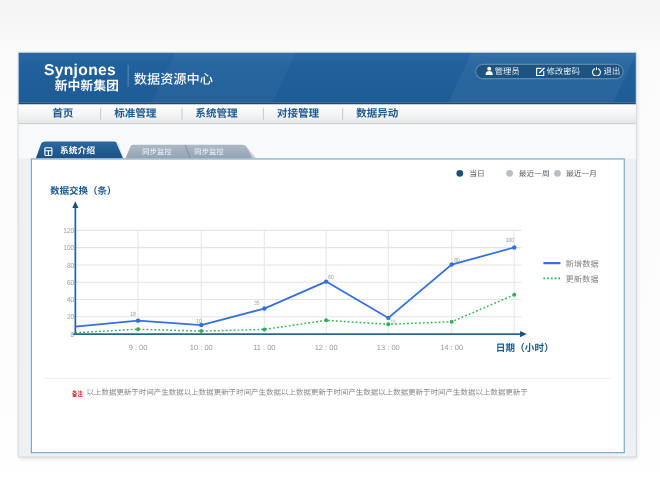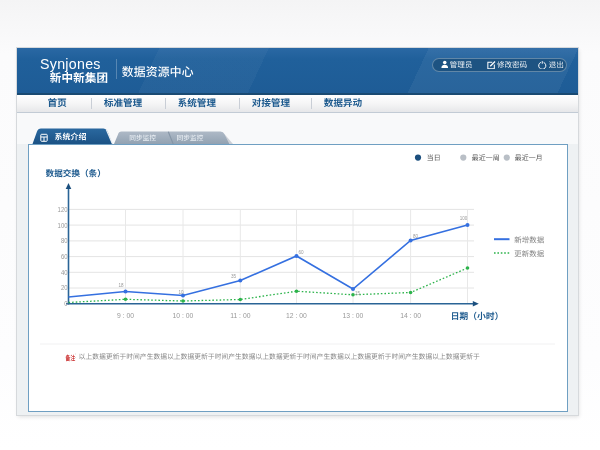--- a/index.html
+++ b/index.html
@@ -7,21 +7,21 @@
  background:linear-gradient(180deg,#f4f4f5 0%,#fbfbfc 12%,#fdfdfe 80%,#ffffff 100%);}
 .abs{position:absolute;}
 </style></head><body>
 <div class="abs" id="win" style="left:17px;top:48px;width:561px;height:367px;background:#eef1f3;box-shadow:0 0 0 1px #d6d9dc,1px 2px 4px rgba(0,0,0,.12);"></div>
 <div class="abs" style="left:17px;top:48px;width:561px;height:45px;
 background:linear-gradient(180deg,#2a68a4 0%,#20609b 25%,#1e5c96 100%);overflow:hidden;">
 <div class="abs" style="left:240px;top:-60px;width:420px;height:170px;background:linear-gradient(115deg,rgba(255,255,255,0) 40%,rgba(255,255,255,.05) 40%,rgba(255,255,255,.05) 70%,rgba(255,255,255,0) 70%);"></div>
 <div class="abs" style="left:-40px;top:-40px;width:300px;height:140px;background:linear-gradient(115deg,rgba(255,255,255,0) 55%,rgba(255,255,255,.035) 55%,rgba(255,255,255,.035) 85%,rgba(255,255,255,0) 85%);"></div>
 </div>
 <div class="abs" style="left:17px;top:93px;width:561px;height:2px;background:#1a4a72;"></div>
-<div class="abs" style="left:40px;top:55.5px;width:70px;height:14px;color:#fff;font-size:14.2px;font-weight:normal;letter-spacing:.3px;font-family:'Liberation Sans',sans-serif;">Synjones</div>
+<div class="abs" style="left:40px;top:55.5px;width:70px;height:14px;color:#fff;font-size:14.2px;font-weight:bold;letter-spacing:.3px;font-family:'Liberation Sans',sans-serif;">Synjones</div>
 <svg style="position:absolute;left:49.6px;top:72.1px;overflow:visible" width="57.3" height="11.1" viewBox="0.30 -10.00 57.34 11.06">
     <path fill="#ffffff" d="M1.3 -2.6C1.1 -2.0 0.7 -1.3 0.3 -0.9C0.6 -0.7 1.0 -0.4 1.2 -0.2C1.7 -0.7 2.1 -1.6 2.4 -2.4ZM4.1 -2.2C4.5 -1.7 4.9 -0.9 5.1 -0.5L6.0 -1.1C5.9 -0.7 5.7 -0.3 5.5 0.1C5.8 0.2 6.3 0.7 6.6 0.9C7.6 -0.6 7.7 -3.0 7.7 -4.7V-4.8H8.9V1.0H10.2V-4.8H11.3V-6.1H7.7V-7.9C8.9 -8.1 10.1 -8.4 11.1 -8.8L10.0 -9.8C9.1 -9.4 7.7 -9.1 6.4 -8.8V-4.7C6.4 -3.6 6.4 -2.2 6.0 -1.1C5.8 -1.5 5.4 -2.2 5.1 -2.7ZM2.4 -7.6H4.1C4.0 -7.2 3.8 -6.6 3.6 -6.2H2.2L2.8 -6.3C2.7 -6.7 2.6 -7.2 2.4 -7.6ZM2.3 -9.7C2.4 -9.4 2.5 -9.1 2.6 -8.8H0.6V-7.6H2.2L1.2 -7.4C1.4 -7.0 1.5 -6.5 1.6 -6.2H0.4V-5.0H2.7V-4.1H0.5V-2.9H2.7V-0.4C2.7 -0.3 2.6 -0.3 2.5 -0.3C2.4 -0.3 2.0 -0.3 1.7 -0.3C1.8 0.0 2.0 0.5 2.0 0.8C2.7 0.8 3.1 0.8 3.5 0.6C3.8 0.4 3.9 0.1 3.9 -0.4V-2.9H5.9V-4.1H3.9V-5.0H6.1V-6.2H4.9C5.0 -6.5 5.2 -7.0 5.4 -7.5L4.4 -7.6H5.9V-8.8H4.0C3.9 -9.2 3.7 -9.6 3.5 -10.0Z M16.8 -9.9V-7.9H12.7V-2.0H14.1V-2.6H16.8V1.0H18.3V-2.6H20.9V-2.0H22.4V-7.9H18.3V-9.9ZM14.1 -4.0V-6.5H16.8V-4.0ZM20.9 -4.0H18.3V-6.5H20.9Z M24.7 -2.6C24.5 -2.0 24.1 -1.3 23.7 -0.9C24.0 -0.7 24.4 -0.4 24.6 -0.2C25.1 -0.7 25.5 -1.6 25.8 -2.4ZM27.5 -2.2C27.9 -1.7 28.3 -0.9 28.5 -0.5L29.4 -1.1C29.3 -0.7 29.1 -0.3 28.9 0.1C29.2 0.2 29.7 0.7 30.0 0.9C31.0 -0.6 31.1 -3.0 31.1 -4.7V-4.8H32.3V1.0H33.6V-4.8H34.7V-6.1H31.1V-7.9C32.3 -8.1 33.5 -8.4 34.5 -8.8L33.4 -9.8C32.5 -9.4 31.1 -9.1 29.8 -8.8V-4.7C29.8 -3.6 29.8 -2.2 29.4 -1.1C29.2 -1.5 28.8 -2.2 28.5 -2.7ZM25.8 -7.6H27.5C27.4 -7.2 27.2 -6.6 27.0 -6.2H25.6L26.2 -6.3C26.1 -6.7 26.0 -7.2 25.8 -7.6ZM25.7 -9.7C25.8 -9.4 25.9 -9.1 26.0 -8.8H24.0V-7.6H25.6L24.6 -7.4C24.8 -7.0 24.9 -6.5 25.0 -6.2H23.8V-5.0H26.1V-4.1H23.9V-2.9H26.1V-0.4C26.1 -0.3 26.0 -0.3 25.9 -0.3C25.8 -0.3 25.4 -0.3 25.1 -0.3C25.2 0.0 25.4 0.5 25.4 0.8C26.1 0.8 26.5 0.8 26.9 0.6C27.2 0.4 27.3 0.1 27.3 -0.4V-2.9H29.3V-4.1H27.3V-5.0H29.5V-6.2H28.3C28.4 -6.5 28.6 -7.0 28.8 -7.5L27.8 -7.6H29.3V-8.8H27.4C27.3 -9.2 27.1 -9.6 26.9 -10.0Z M40.2 -3.3V-2.7H35.7V-1.5H39.0C37.9 -0.9 36.6 -0.5 35.3 -0.2C35.6 0.1 36.0 0.6 36.2 1.0C37.5 0.6 39.1 -0.1 40.2 -1.0V1.0H41.6V-1.0C42.8 -0.2 44.3 0.5 45.6 0.9C45.8 0.6 46.2 0.1 46.5 -0.2C45.3 -0.5 43.9 -1.0 42.9 -1.5H46.2V-2.7H41.6V-3.3ZM40.7 -6.3V-5.9H38.4V-6.3ZM40.5 -9.7C40.7 -9.4 40.8 -9.1 40.9 -8.8H39.0C39.2 -9.1 39.4 -9.4 39.6 -9.7L38.1 -10.0C37.6 -9.0 36.6 -7.7 35.3 -6.8C35.7 -6.6 36.1 -6.2 36.3 -5.9C36.6 -6.1 36.8 -6.2 37.0 -6.4V-3.1H38.4V-3.4H45.9V-4.4H42.1V-4.9H45.1V-5.9H42.1V-6.3H45.1V-7.2H42.1V-7.7H45.7V-8.8H42.3C42.2 -9.2 42.0 -9.6 41.8 -10.0ZM40.7 -7.2H38.4V-7.7H40.7ZM40.7 -4.9V-4.4H38.4V-4.9Z M47.6 -9.5V1.1H49.1V0.6H56.1V1.1H57.6V-9.5ZM49.1 -0.6V-8.2H56.1V-0.6ZM52.9 -7.9V-6.6H49.6V-5.3H52.4C51.5 -4.3 50.3 -3.4 49.3 -2.8C49.6 -2.6 50.0 -2.1 50.2 -1.9C51.1 -2.4 52.1 -3.1 52.9 -4.0V-2.4C52.9 -2.2 52.9 -2.2 52.8 -2.2C52.6 -2.2 52.1 -2.2 51.7 -2.2C51.9 -1.9 52.1 -1.3 52.1 -1.0C52.9 -1.0 53.4 -1.0 53.8 -1.2C54.2 -1.4 54.3 -1.7 54.3 -2.4V-5.3H55.7V-6.6H54.3V-7.9Z"></path>
   </svg>
 <div class="abs" style="left:115.5px;top:59px;width:1px;height:20px;background:rgba(255,255,255,.25);"></div>
 <svg style="position:absolute;left:121.7px;top:66.3px;overflow:visible" width="71.3" height="11.2" viewBox="0.38 -10.14 71.28 11.20">
     <path fill="#ffffff" d="M5.2 -9.9C5.0 -9.5 4.6 -8.8 4.4 -8.4L5.1 -8.0C5.4 -8.4 5.8 -9.0 6.2 -9.5ZM0.9 -9.5C1.3 -9.0 1.6 -8.4 1.7 -8.0L2.5 -8.4C2.4 -8.8 2.1 -9.4 1.8 -9.9ZM4.7 -3.0C4.5 -2.5 4.1 -2.0 3.7 -1.6C3.3 -1.8 2.9 -2.0 2.5 -2.2L3.0 -3.0ZM1.2 -1.8C1.7 -1.6 2.4 -1.3 3.0 -1.0C2.2 -0.5 1.4 -0.1 0.4 0.1C0.6 0.3 0.8 0.7 0.9 0.9C2.0 0.6 3.0 0.2 3.9 -0.5C4.3 -0.2 4.6 -0.0 4.9 0.2L5.5 -0.6C5.3 -0.7 5.0 -0.9 4.6 -1.1C5.2 -1.8 5.7 -2.7 6.0 -3.7L5.4 -4.0L5.2 -3.9H3.5L3.7 -4.5L2.7 -4.7C2.6 -4.4 2.5 -4.2 2.4 -3.9H0.8V-3.0H1.9C1.7 -2.6 1.4 -2.1 1.2 -1.8ZM3.0 -10.1V-7.9H0.6V-7.0H2.6C2.0 -6.3 1.2 -5.7 0.4 -5.4C0.6 -5.1 0.9 -4.8 1.0 -4.5C1.7 -4.9 2.4 -5.5 3.0 -6.1V-4.8H4.0V-6.3C4.5 -5.9 5.1 -5.4 5.4 -5.2L6.0 -6.0C5.8 -6.1 4.9 -6.7 4.3 -7.0H6.4V-7.9H4.0V-10.1ZM7.5 -10.1C7.2 -7.9 6.6 -5.9 5.7 -4.6C5.9 -4.5 6.4 -4.1 6.5 -3.9C6.8 -4.3 7.0 -4.8 7.3 -5.3C7.5 -4.2 7.8 -3.2 8.2 -2.4C7.6 -1.3 6.7 -0.5 5.4 0.1C5.6 0.3 5.9 0.8 6.0 1.1C7.2 0.4 8.1 -0.3 8.8 -1.3C9.4 -0.4 10.1 0.4 11.0 0.9C11.1 0.6 11.5 0.2 11.7 0.0C10.8 -0.5 10.0 -1.3 9.4 -2.4C10.0 -3.6 10.4 -5.0 10.6 -6.8H11.4V-7.8H8.1C8.3 -8.5 8.4 -9.2 8.5 -9.9ZM9.6 -6.8C9.4 -5.6 9.2 -4.5 8.8 -3.6C8.4 -4.5 8.1 -5.6 7.9 -6.8Z M17.8 -2.8V1.0H18.8V0.6H22.2V1.0H23.2V-2.8H20.9V-4.2H23.5V-5.1H20.9V-6.3H23.1V-9.6H16.7V-6.0C16.7 -4.1 16.6 -1.5 15.3 0.4C15.6 0.5 16.1 0.8 16.3 1.0C17.2 -0.4 17.6 -2.4 17.7 -4.2H19.9V-2.8ZM17.8 -8.6H22.1V-7.3H17.8ZM17.8 -6.3H19.9V-5.1H17.8L17.8 -6.0ZM18.8 -0.3V-1.9H22.2V-0.3ZM13.9 -10.1V-7.8H12.5V-6.7H13.9V-4.3L12.3 -3.9L12.6 -2.8L13.9 -3.2V-0.4C13.9 -0.2 13.8 -0.1 13.7 -0.1C13.5 -0.1 13.1 -0.1 12.6 -0.2C12.7 0.1 12.9 0.6 12.9 0.9C13.7 0.9 14.2 0.9 14.5 0.7C14.8 0.5 14.9 0.2 14.9 -0.4V-3.5L16.2 -3.9L16.1 -4.9L14.9 -4.6V-6.7H16.2V-7.8H14.9V-10.1Z M24.9 -9.0C25.8 -8.7 26.9 -8.1 27.4 -7.7L28.0 -8.5C27.5 -8.9 26.4 -9.5 25.5 -9.8ZM24.6 -6.0 24.9 -5.0C25.9 -5.3 27.1 -5.8 28.2 -6.2L28.1 -7.1C26.8 -6.7 25.5 -6.3 24.6 -6.0ZM26.1 -4.5V-1.1H27.2V-3.4H32.9V-1.2H34.1V-4.5ZM29.5 -3.1C29.2 -1.3 28.3 -0.4 24.5 0.1C24.7 0.3 24.9 0.8 25.0 1.0C29.1 0.5 30.2 -0.8 30.6 -3.1ZM30.1 -0.8C31.6 -0.3 33.6 0.5 34.6 1.0L35.3 0.0C34.2 -0.5 32.2 -1.2 30.8 -1.6ZM29.7 -10.1C29.4 -9.2 28.8 -8.2 27.9 -7.5C28.1 -7.4 28.5 -7.0 28.6 -6.8C29.2 -7.2 29.6 -7.7 29.9 -8.2H31.1C30.8 -7.0 30.0 -6.0 27.9 -5.4C28.2 -5.2 28.4 -4.8 28.5 -4.6C30.2 -5.1 31.1 -5.9 31.7 -6.8C32.4 -5.8 33.5 -5.1 34.8 -4.7C34.9 -5.0 35.2 -5.4 35.4 -5.6C34.0 -5.9 32.7 -6.7 32.1 -7.7L32.3 -8.2H33.8C33.6 -7.8 33.4 -7.5 33.3 -7.2L34.3 -6.9C34.6 -7.5 34.9 -8.2 35.2 -8.9L34.4 -9.1L34.2 -9.1H30.4C30.6 -9.3 30.7 -9.6 30.8 -9.9Z M42.7 -4.8H46.0V-3.9H42.7ZM42.7 -6.4H46.0V-5.6H42.7ZM42.0 -2.4C41.7 -1.7 41.2 -0.8 40.7 -0.2C40.9 -0.1 41.4 0.2 41.6 0.3C42.1 -0.3 42.6 -1.3 43.0 -2.2ZM45.4 -2.2C45.9 -1.4 46.4 -0.4 46.6 0.2L47.7 -0.3C47.4 -0.8 46.9 -1.8 46.4 -2.6ZM37.0 -9.2C37.6 -8.8 38.5 -8.2 39.0 -7.9L39.6 -8.8C39.2 -9.1 38.3 -9.7 37.6 -10.0ZM36.4 -6.0C37.1 -5.6 38.0 -5.1 38.4 -4.7L39.1 -5.6C38.6 -6.0 37.7 -6.5 37.1 -6.8ZM36.6 0.2 37.6 0.9C38.2 -0.3 38.8 -1.8 39.3 -3.0L38.4 -3.7C37.8 -2.3 37.1 -0.7 36.6 0.2ZM40.0 -9.5V-6.2C40.0 -4.2 39.9 -1.5 38.5 0.4C38.8 0.5 39.3 0.8 39.5 1.0C40.9 -1.0 41.1 -4.1 41.1 -6.2V-8.5H47.4V-9.5ZM43.8 -8.4C43.7 -8.1 43.5 -7.6 43.4 -7.3H41.7V-3.0H43.8V-0.1C43.8 -0.0 43.7 0.0 43.5 0.0C43.4 0.0 42.9 0.0 42.4 0.0C42.5 0.3 42.6 0.7 42.7 1.0C43.5 1.0 44.0 1.0 44.4 0.8C44.7 0.7 44.8 0.4 44.8 -0.1V-3.0H47.0V-7.3H44.5L45.0 -8.2Z M53.4 -10.1V-8.0H49.1V-2.1H50.2V-2.9H53.4V1.0H54.6V-2.9H57.7V-2.2H58.9V-8.0H54.6V-10.1ZM50.2 -4.0V-6.9H53.4V-4.0ZM57.7 -4.0H54.6V-6.9H57.7Z M63.5 -6.7V-0.9C63.5 0.4 63.9 0.8 65.4 0.8C65.7 0.8 67.3 0.8 67.6 0.8C69.0 0.8 69.3 0.1 69.5 -2.2C69.2 -2.3 68.7 -2.5 68.4 -2.7C68.3 -0.7 68.2 -0.3 67.5 -0.3C67.2 -0.3 65.8 -0.3 65.5 -0.3C64.8 -0.3 64.7 -0.4 64.7 -0.9V-6.7ZM61.5 -5.9C61.3 -4.4 61.0 -2.6 60.5 -1.3L61.6 -0.9C62.1 -2.2 62.4 -4.2 62.6 -5.7ZM69.0 -5.9C69.7 -4.4 70.3 -2.5 70.5 -1.3L71.7 -1.8C71.4 -3.0 70.8 -4.8 70.1 -6.3ZM64.0 -9.1C65.2 -8.3 66.6 -7.1 67.3 -6.3L68.1 -7.2C67.4 -8.0 65.9 -9.1 64.8 -9.8Z"></path>
   </svg>
 <div class="abs" style="left:432px;top:58px;width:133px;height:12px;background:#1d5382;border:1px solid rgba(255,255,255,.30);border-radius:7px;"></div>
 <svg class="abs" style="left:440.5px;top:60.3px" width="7.5" height="8.5" viewBox="0 0 8 9">
 <circle cx="4" cy="2.6" r="1.9" fill="#fff"></circle>

